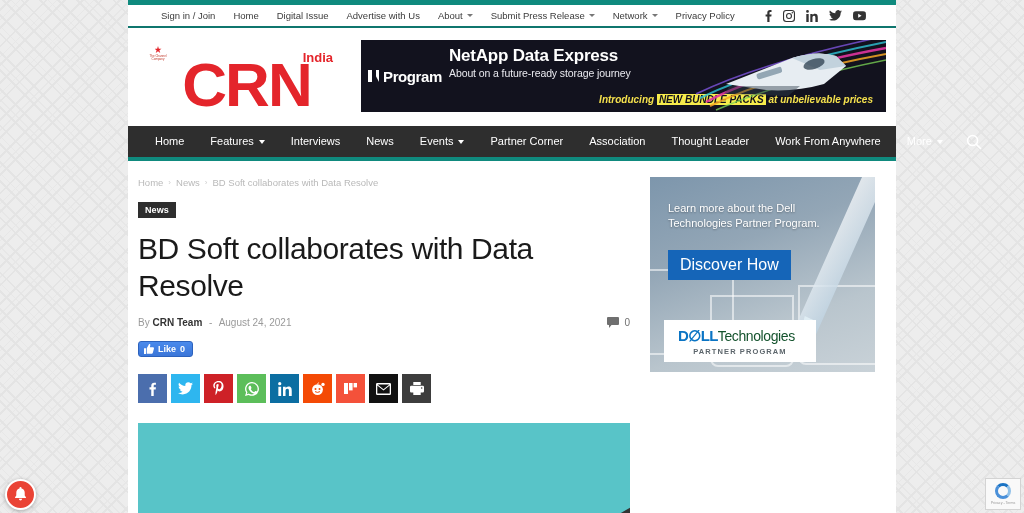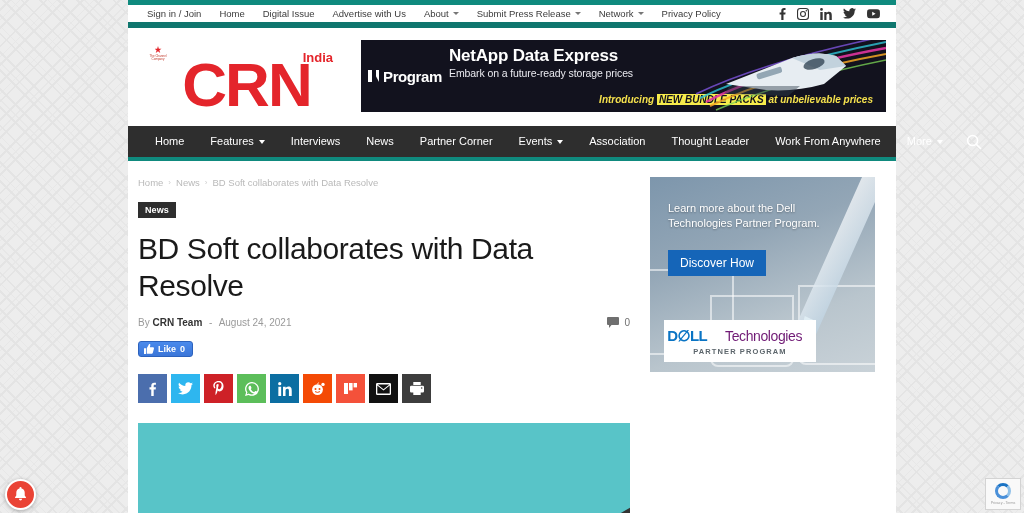--- a/index.html
+++ b/index.html
@@ -32,22 +32,22 @@
     min-height: 513px;
   }
 
   
   .top-accent { height: 5px; background: #0f8a7e; }
 
   
   .topbar {
     height: 23px;
     display: flex; align-items: center;
-    border-bottom: 6px solid #0f766e;
-    padding: 0 10px;
+    border-bottom: 2px solid #0f766e;
+    padding: 0 24px;
     font-size: 9.5px;
     color: #444;
   }
   .topbar-nav { display: flex; align-items: center; gap: 0; flex: 1; }
   .topbar-item {
     padding: 0 9px;
     color: #3b3b3b;
     white-space: nowrap;
     display: flex; align-items: center; gap: 4px;
     cursor: pointer;
@@ -258,32 +258,32 @@
   }
   .ad-overlay-text {
     position: absolute; left: 18px; top: 24px;
     color: #fff; font-size: 11px; line-height: 1.4;
     width: 160px;
     text-shadow: 0 1px 2px rgba(0,0,0,0.35);
   }
   .ad-cta {
     position: absolute; left: 18px; top: 73px;
     background: #1565b8; color: #fff;
-    font-size: 12px; padding: 6px 12px;
+    font-size: 16px; padding: 6px 12px;
     cursor: pointer;
   }
   .ad-logo {
     position: absolute; left: 14px; bottom: 10px;
     background: #fff;
     padding: 7px 14px 6px 14px;
     width: 152px;
   }
-  .dell-row { display: flex; align-items: center; justify-content: flex-end; gap: 18px; }
+  .dell-row { display: flex; align-items: center; justify-content: flex-start; }
   .dell-word { font-size: 15px; font-weight: bold; color: #0a74c4; letter-spacing: -0.6px; }
-  .dell-tech { font-size: 14px; color: #701a75; letter-spacing: -0.4px; }
+  .dell-tech { font-size: 14px; color: #14532d; letter-spacing: -0.4px; }
   .dell-sub { text-align: center; font-size: 7.5px; letter-spacing: 1.1px; color: #5d666c; margin-top: 2px; font-weight: bold; }
 
   
   .bell-float {
     position: fixed; left: 5px; bottom: 3px;
     width: 31px; height: 31px; border-radius: 50%;
     background: #ea4335;
     border: 2px solid #fff;
     box-shadow: 0 1px 4px rgba(0,0,0,0.3);
     display: flex; align-items: center; justify-content: center;
@@ -381,21 +381,21 @@
       <div class="logo-india">India</div>
     </div>
 
     <div class="banner-ad">
       <div class="banner-left">
         <span class="netapp-mark"></span>
         <span class="netapp-word">Program</span>
       </div>
       <div class="banner-body">
         <div class="banner-h1">NetApp Data Express</div>
-        <div class="banner-h2">Embark on a future-ready storage prices</div>
+        <div class="banner-h2">About on a future-ready storage journey</div>
         <div class="banner-h3">
           <span>Introducing</span>
           <span class="banner-hl">NEW BUNDLE PACKS</span>
           <span>at unbelievable prices</span>
         </div>
       </div>
       <div class="banner-art">
         <svg width="190" height="72" viewBox="0 0 190 72">
           <path d="M10 62 Q70 30 190 8" stroke="#e0349e" stroke-width="2.4" fill="none" opacity=".9"></path>
           <path d="M14 66 Q80 34 190 14" stroke="#f5a623" stroke-width="2" fill="none" opacity=".85"></path>
@@ -421,25 +421,25 @@
           <span>Features</span>
           <i class="nav-caret"></i>
         </a>
         <a class="nav-item">
           <span>Interviews</span>
         </a>
         <a class="nav-item">
           <span>News</span>
         </a>
         <a class="nav-item">
-          <span>Partner Corner</span>
-        </a>
-        <a class="nav-item">
           <span>Events</span>
           <i class="nav-caret"></i>
+        </a>
+        <a class="nav-item">
+          <span>Partner Corner</span>
         </a>
         <a class="nav-item">
           <span>Association</span>
         </a>
         <a class="nav-item">
           <span>Thought Leader</span>
         </a>
         <a class="nav-item">
           <span>Work From Anywhere</span>
         </a>

